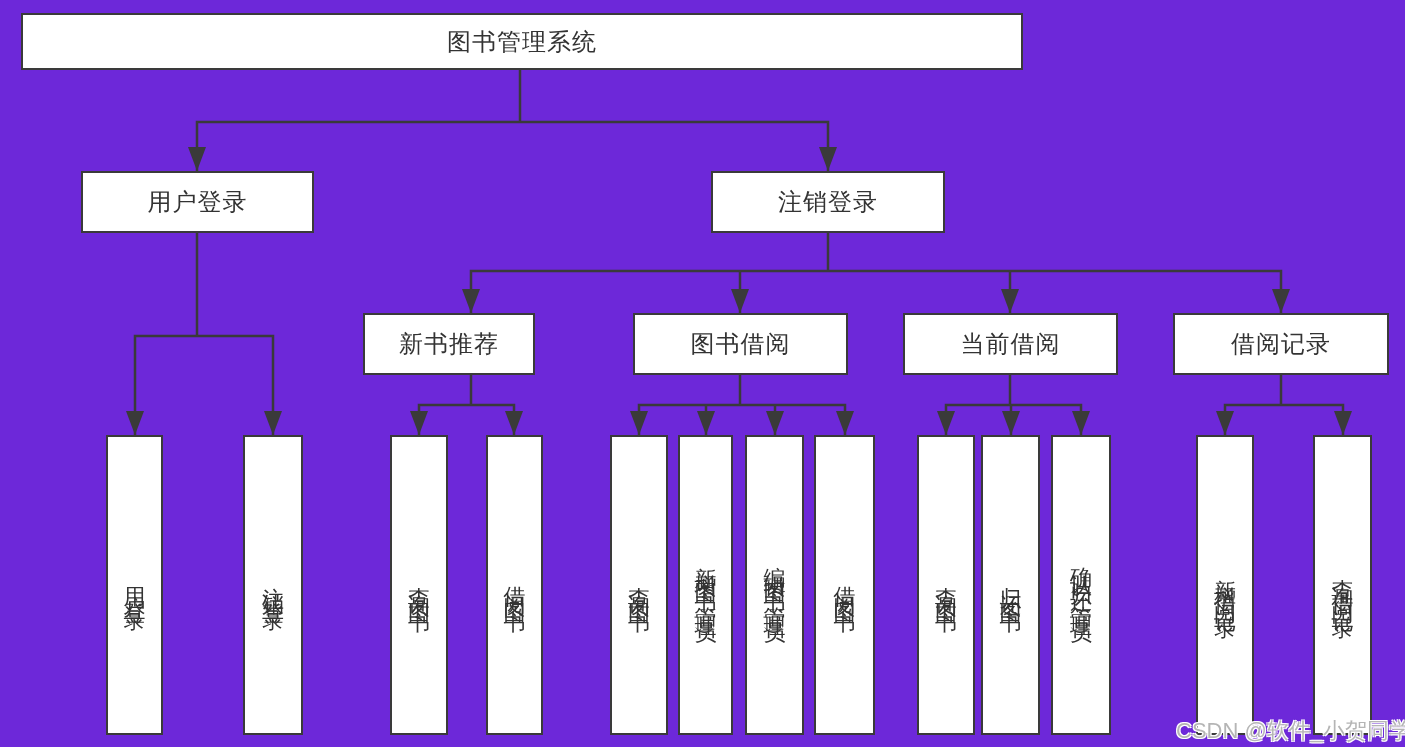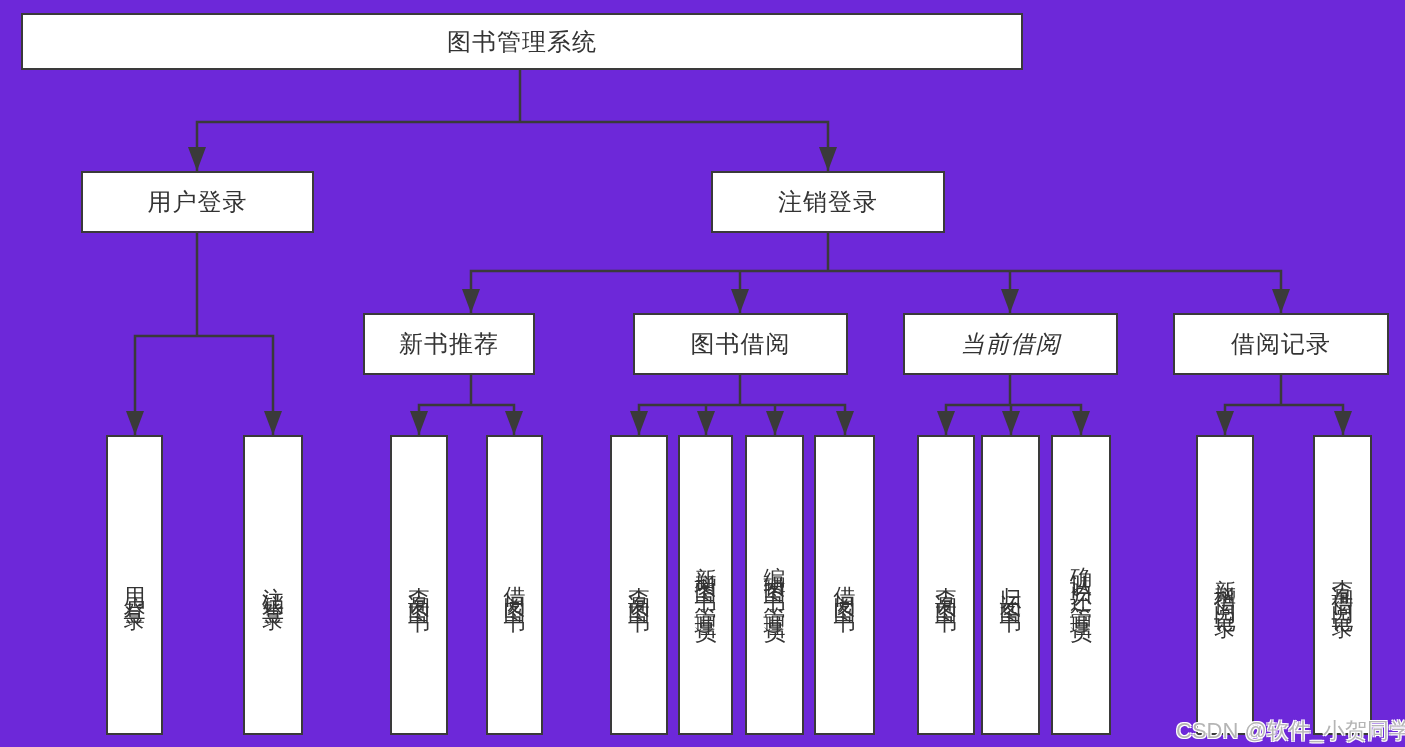--- a/index.html
+++ b/index.html
@@ -122,21 +122,21 @@
   <div class="node h-node" style="left:711px; top:171px; width:234px; height:62px;">
     <span>注销登录</span>
   </div>
 
   <div class="node h-node" style="left:363px; top:313px; width:172px; height:62px;">
     <span>新书推荐</span>
   </div>
   <div class="node h-node" style="left:633px; top:313px; width:215px; height:62px;">
     <span>图书借阅</span>
   </div>
-  <div class="node h-node" style="left:903px; top:313px; width:215px; height:62px;font-style:italic;">
+  <div class="node h-node" style="left:903px; top:313px; width:215px; height:62px;">
     <span>当前借阅</span>
   </div>
   <div class="node h-node" style="left:1173px; top:313px; width:216px; height:62px;">
     <span>借阅记录</span>
   </div>
 
   <div class="node v-node" style="left:106px; top:435px; width:57px; height:300px;">
     <span class="v-label">用户登录</span>
   </div>
   <div class="node v-node" style="left:243px; top:435px; width:60px; height:300px;">

